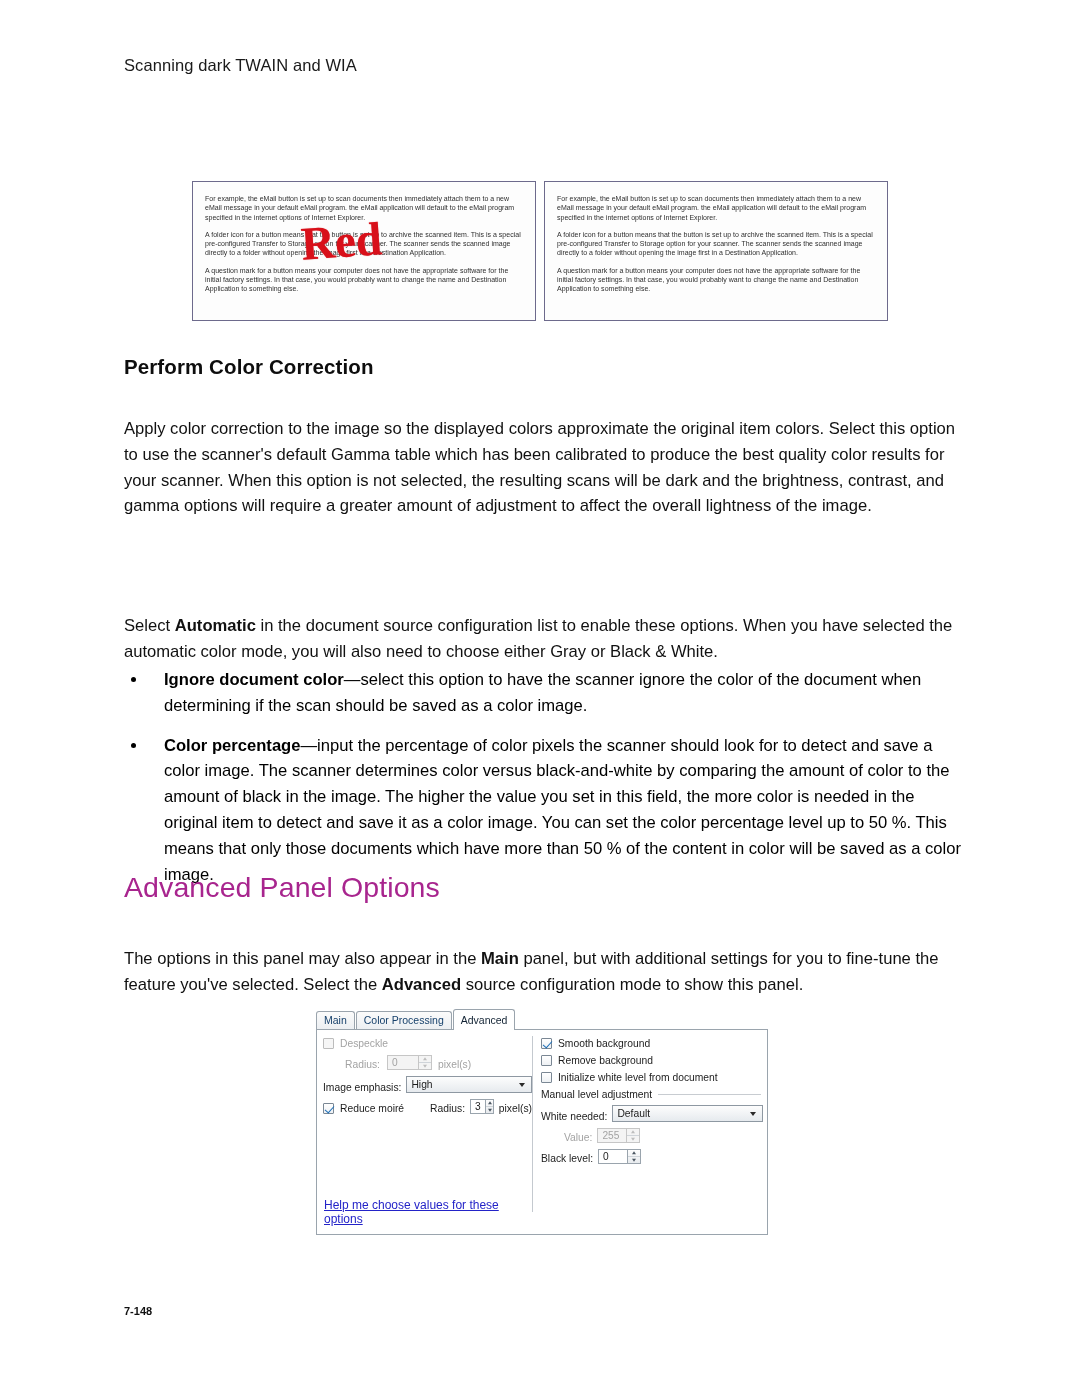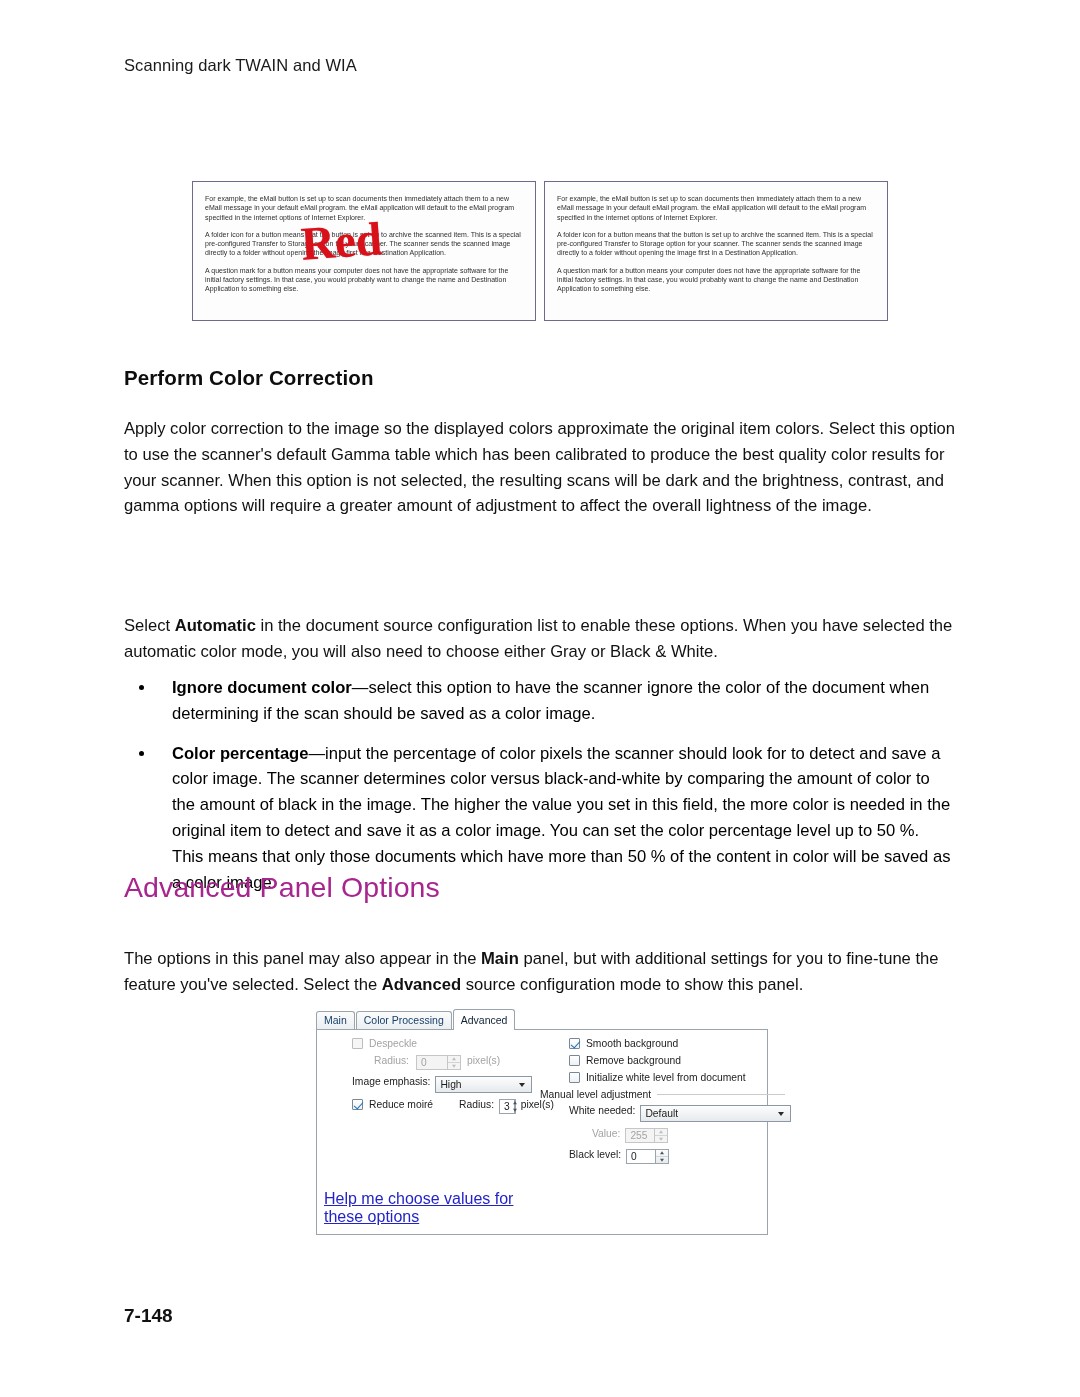--- a/index.html
+++ b/index.html
@@ -48,21 +48,21 @@
     margin: 0;
   }
   .h1-magenta {
     font-size: 28.5px;
     font-weight: normal;
     color: #a8258e;
     letter-spacing: .1px;
     margin: 0;
   }
 
-  ul.bullets { margin: 8px; padding: 0; list-style: none; }
+  ul.bullets { margin: 0; padding: 0; list-style: none; }
   ul.bullets li {
     position: relative;
     padding-left: 40px;
     font-size: 16.6px;
     line-height: 25.8px;
     margin-bottom: 14px;
   }
   ul.bullets li .dot {
     position: absolute;
     left: 7px;
@@ -154,21 +154,21 @@
     display: flex;
   }
   .pane-left  { width: 215px; position: relative; padding: 8px 0 0 6px; }
   .pane-divider {
     width: 1px;
     background: #c4c9cf;
     margin: 6px 0 22px 0;
   }
   .pane-right { flex: 1; position: relative; padding: 8px 0 0 8px; }
 
-  .row { display: flex; align-items: flex-start; margin-bottom: 6px; white-space: nowrap; margin-left: 29px; }
+  .row { display: flex; align-items: flex-end; margin-bottom: 6px; white-space: nowrap; }
   .lbl { font-size: 10.3px; color: #1c1c1c; }
   .lbl.dim { color: #a3a3a3; }
 
   .cb {
     width: 11px; height: 11px;
     border: 1px solid #7a8794;
     background: linear-gradient(#ffffff,#eef1f4);
     display: inline-block;
     position: relative;
     margin-right: 6px;
@@ -246,34 +246,34 @@
     transform: translateY(-50%);
   }
 
   .group-title { display: flex; align-items: center; margin: 3px 0 5px 0; }
   .group-title .gt-text { font-size: 10.3px; color: #1c1c1c; white-space: nowrap; }
   .group-title .gt-rule { flex: 1; height: 1px; background: #c8ccd1; margin-left: 6px; margin-right: 6px; }
 
   .help-link {
     position: absolute;
     left: 7px; bottom: 8px;
-    font-size: 16px;
+    font-size: 12px;
     color: #2323c8;
     text-decoration: underline;
   }
 
   
   .footer {
     position: absolute;
     left: 124px; top: 1305px;
     display: flex;
     align-items: flex-start;
   }
   .folio {
-    font-size: 19px;
+    font-size: 11px;
     font-weight: bold;
     color: #111;
     width: 66px;
   }
   .footer-lines { font-size: 17px; line-height: 25px; color: #111; }
   sup { font-size: 9px; vertical-align: super; }
 </style>
 </head>
 <body>
 
@@ -292,21 +292,21 @@
     </div>
 
     <div class="sample">
       <p class="scan-p">For example, the eMail button is set up to scan documents then immediately attach them to a new eMail message in your default eMail program. the eMail application will default to the eMail program specified in the internet options of Internet Explorer.</p>
       <p class="scan-p">A folder icon for a button means that the button is set up to archive the scanned item. This is a special pre-configured Transfer to Storage option for your scanner. The scanner sends the scanned image directly to a folder without opening the image first in a Destination Application.</p>
       <p class="scan-p">A question mark for a button means your computer does not have the appropriate software for the initial factory settings. In that case, you would probably want to change the name and Destination Application to something else.</p>
     </div>
 
   </div>
 
-  <div class="body-col" style="top:366px;">
+  <div class="body-col" style="top:355px;">
     <h2 class="h2">Perform Color Correction</h2>
   </div>
 
   <div class="body-col" style="top:416px;">
     <p class="body">Apply color correction to the image so the displayed colors approximate the original item colors. Select this option to use the scanner's default Gamma table which has been calibrated to produce the best quality color results for your scanner. When this option is not selected, the resulting scans will be dark and the brightness, contrast, and gamma options will require a greater amount of adjustment to affect the overall lightness of the image.</p>
   </div>
 
 
   <div class="body-col" style="top:613px;">
     <p class="body"><span>Select </span><b>Automatic</b><span> in the document source configuration list to enable these options.  When you have selected the automatic color mode, you will also need to choose either Gray or Black &amp; White.</span></p>

